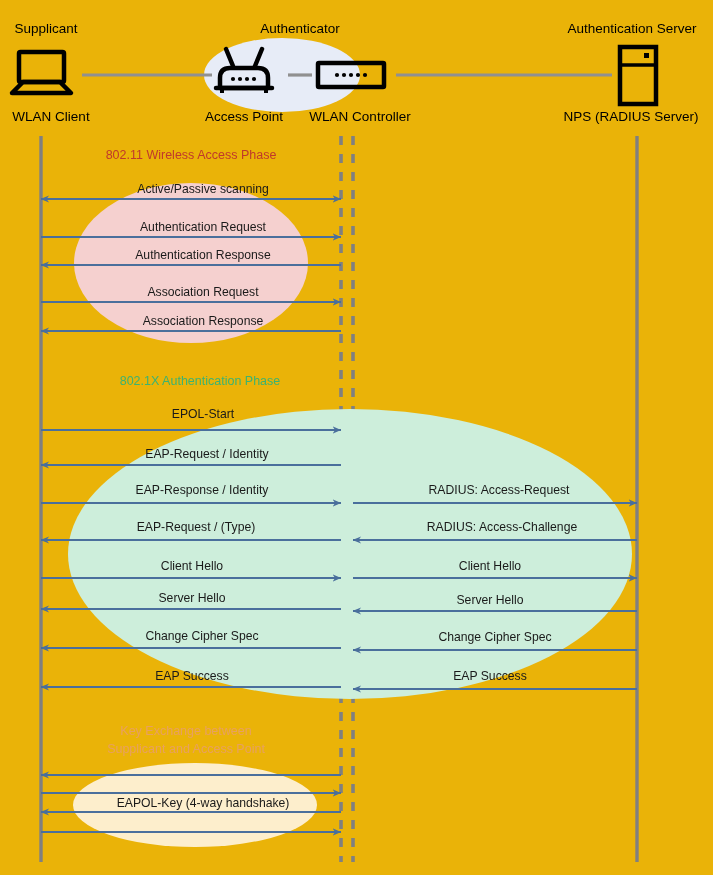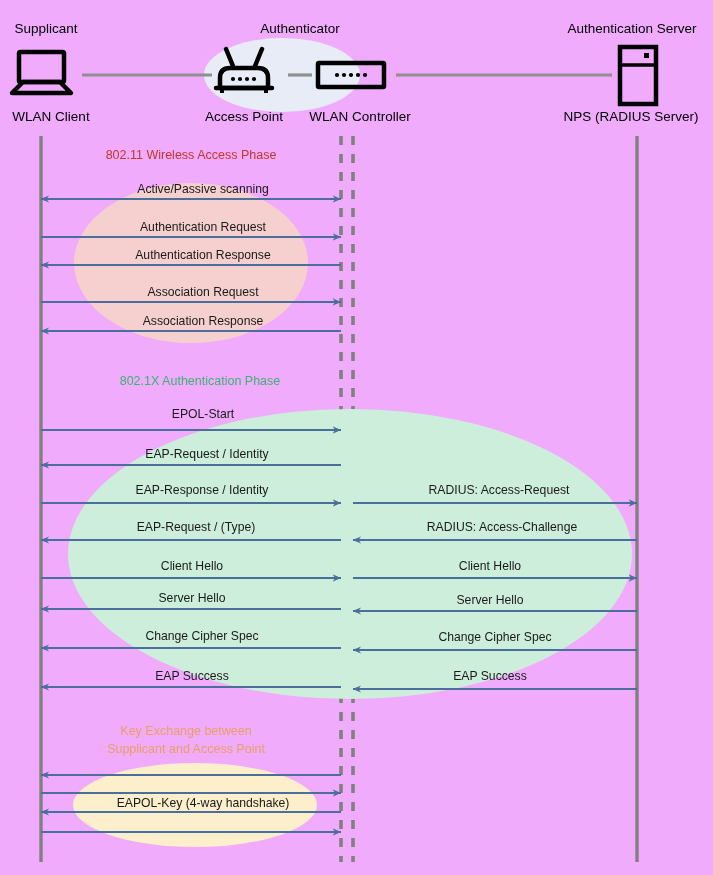--- a/index.html
+++ b/index.html
@@ -8,21 +8,21 @@
     padding: 0;
     background: #ffffff;
   }
   body {
     font-family: "Liberation Sans", sans-serif;
   }
   #stage {
     position: relative;
     width: 713px;
     height: 875px;
-    background: #f0abfc;
+    background: #eab308;
     overflow: hidden;
   }
   #diagram {
     position: absolute;
     top: 0;
     left: 0;
     width: 713px;
     height: 875px;
   }
   .hdr-title {

